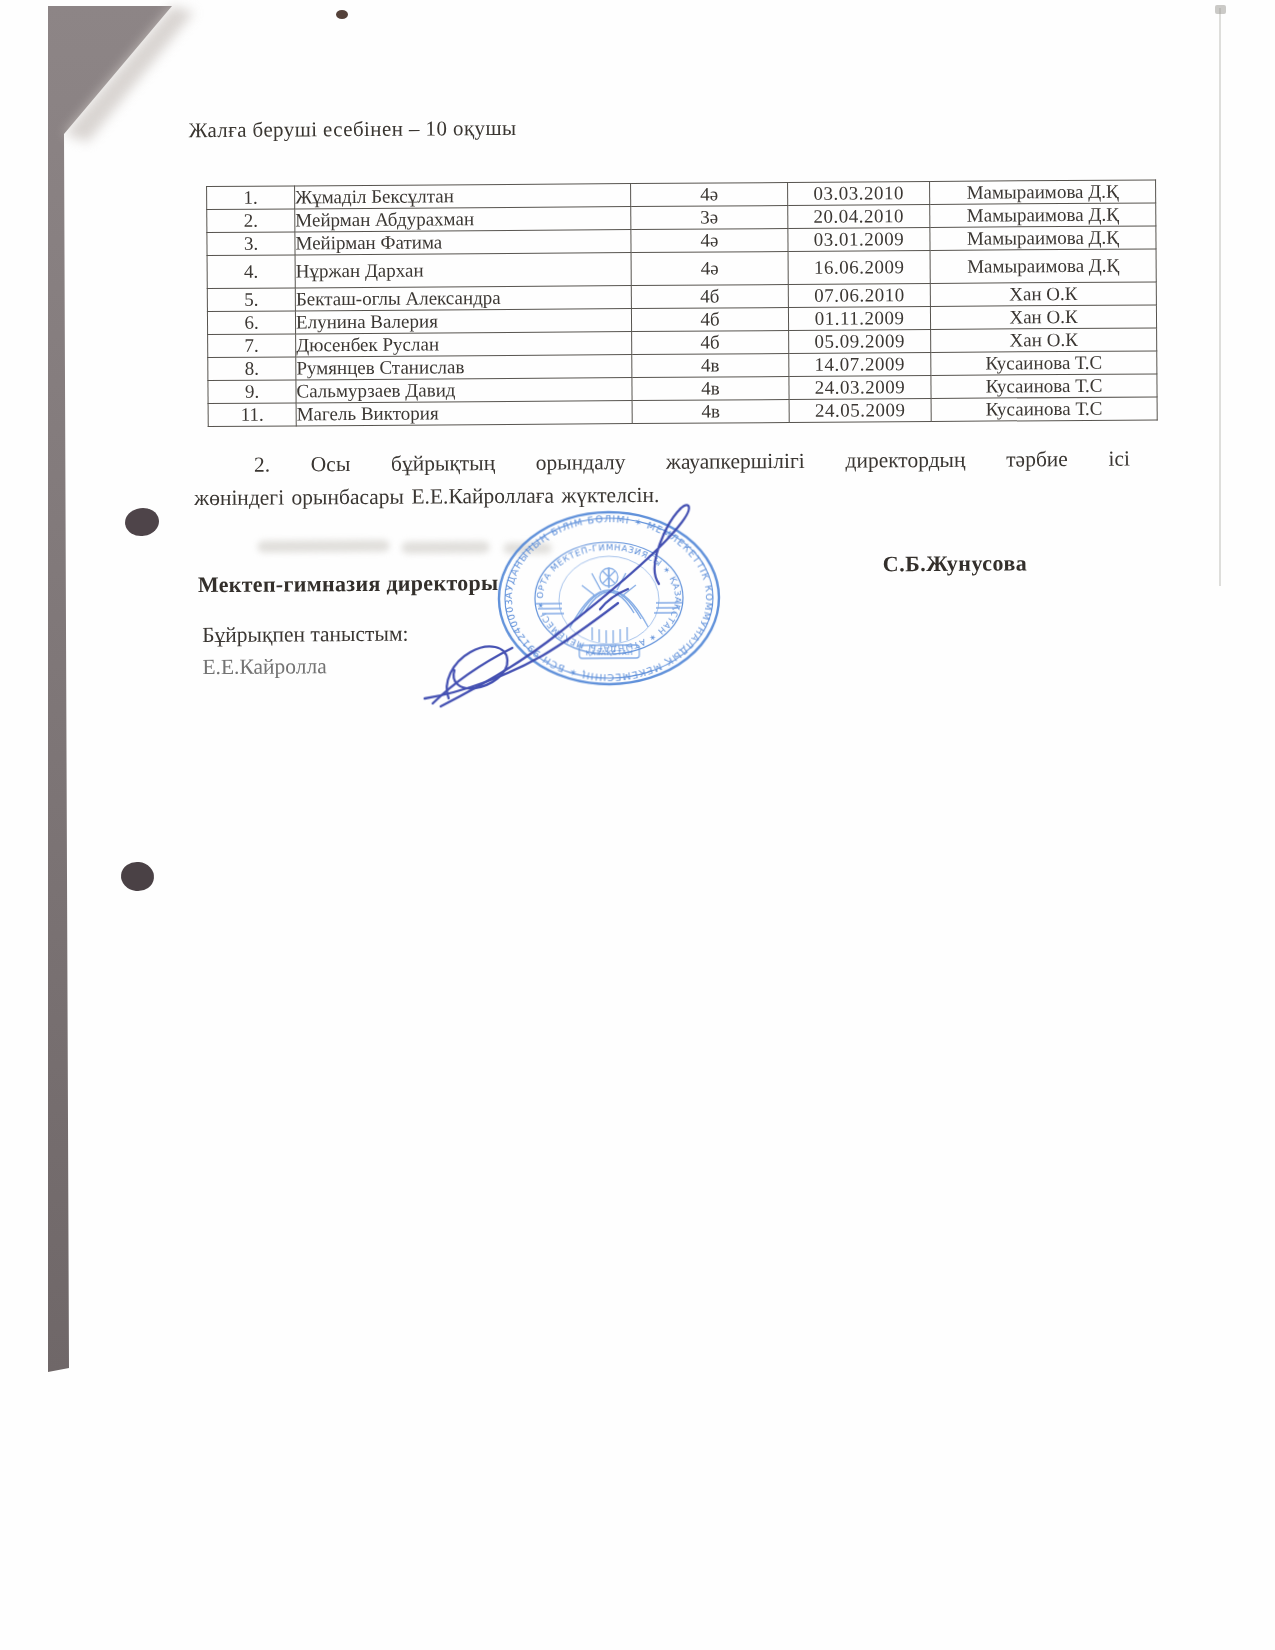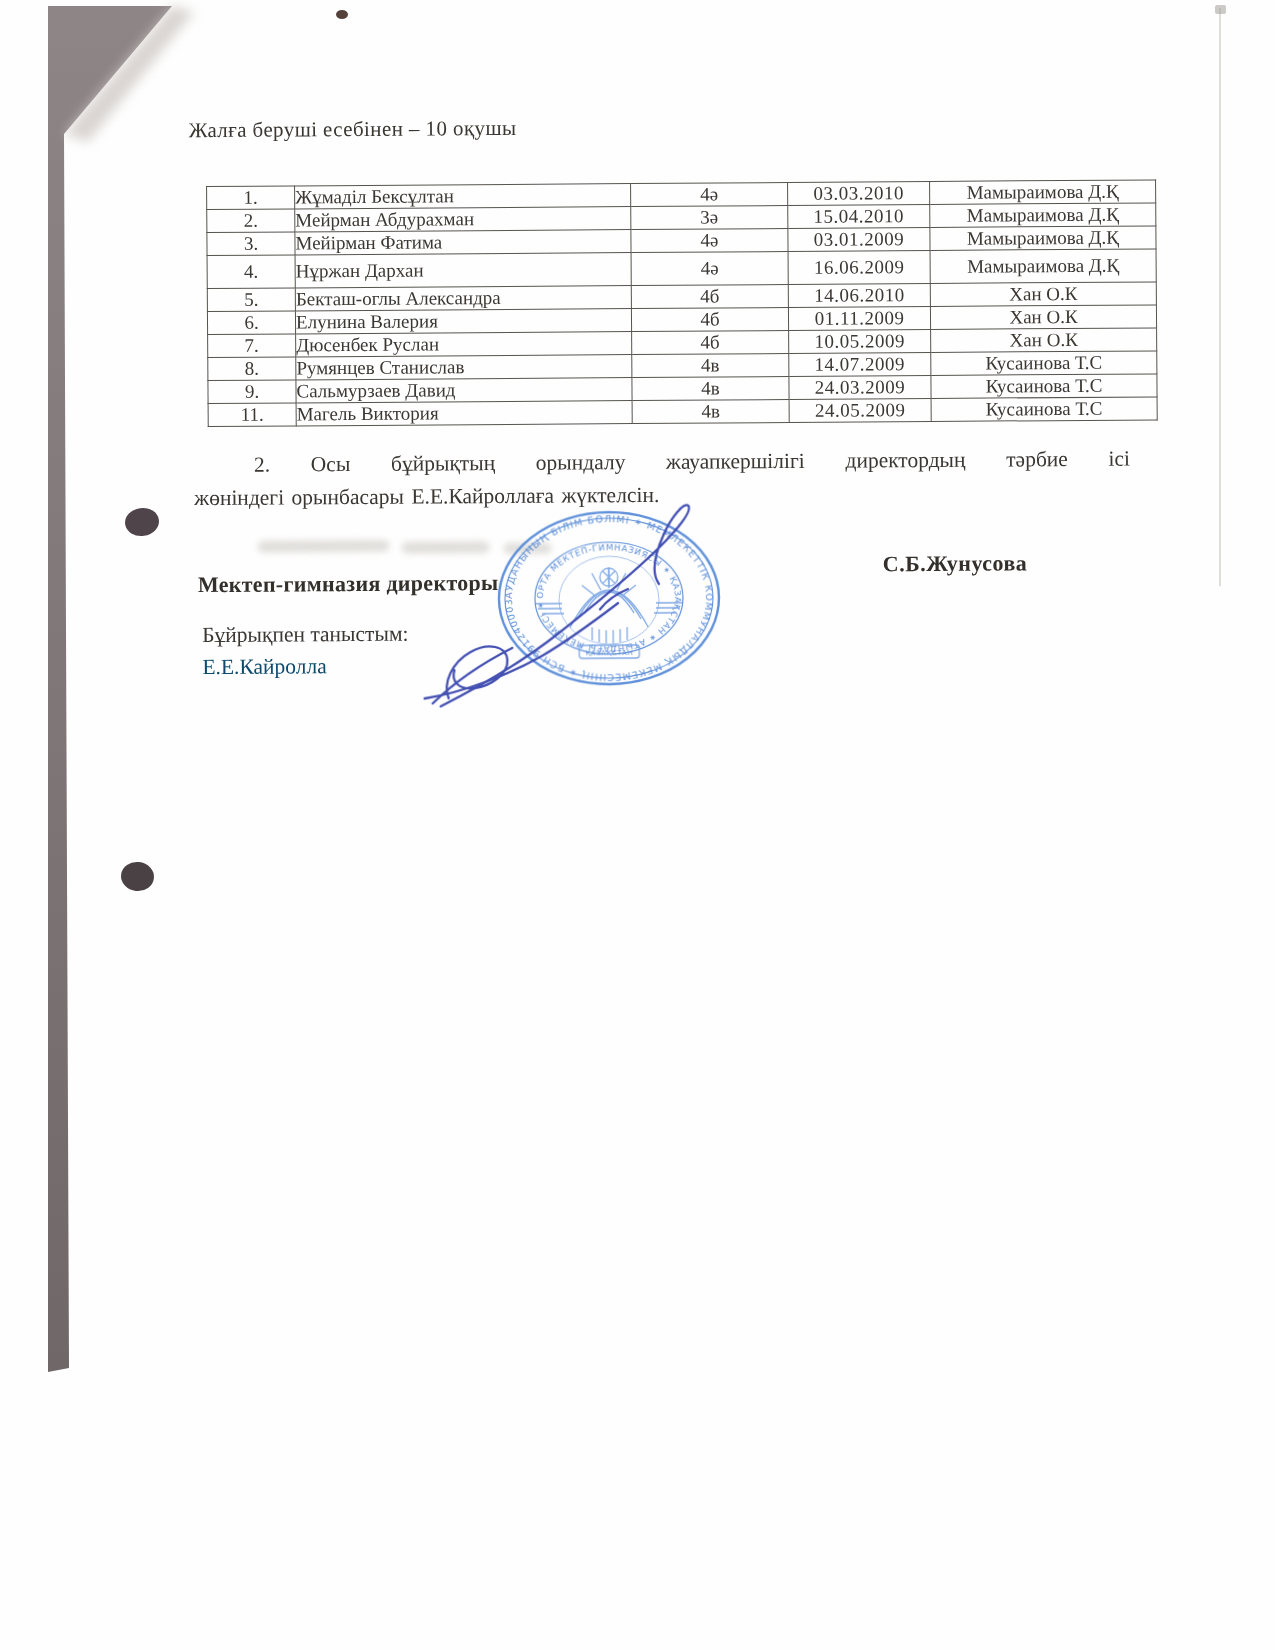--- a/index.html
+++ b/index.html
@@ -43,21 +43,21 @@
   .par-line1{text-align:justify;text-align-last:justify;text-indent:60px;}
   .par-line2{text-align:left;word-spacing:2px;}
   
   .ghost{position:absolute;background:#c9c6c0;opacity:.55;border-radius:6px;filter:blur(3px);}
   #ghost1{left:256px;top:541px;width:132px;height:12px;}
   #ghost2{left:400px;top:543px;width:88px;height:12px;}
   #ghost3{left:502px;top:545px;width:48px;height:11px;}
   #director-label{position:absolute;left:196px;top:572px;font-size:22px;font-weight:bold;letter-spacing:.3px;color:#332f2b;}
   #director-name{position:absolute;left:881px;top:556px;font-size:22px;font-weight:bold;letter-spacing:.5px;color:#332f2b;}
   #ack-label{position:absolute;left:200px;top:623px;font-size:21.5px;color:#3a3632;}
-  #ack-name{position:absolute;left:200px;top:655px;font-size:21.5px;color:#0c4a6e;}
+  #ack-name{position:absolute;left:200px;top:655px;font-size:21.5px;color:#737373;}
   #seal-svg{position:absolute;left:400px;top:448px;width:322px;height:292px;filter:blur(.3px);}
   .seal-ring-text{font-family:"DejaVu Sans","Liberation Sans",sans-serif;fill:#4f85d6;}
   
   .hole{position:absolute;border-radius:50%;z-index:3;}
   #hole-top{left:125px;top:508px;width:34px;height:28px;background:#4e4449;transform:rotate(-8deg);}
   #hole-bottom{left:121px;top:862px;width:33px;height:29px;background:#4a4145;transform:rotate(6deg);}
   #top-dot{position:absolute;left:336px;top:10px;width:12px;height:9px;background:#54413a;border-radius:50%;z-index:3;}
   #right-fold-line{position:absolute;left:1219px;top:8px;width:2px;height:578px;background:rgba(185,185,178,.45);z-index:2;}
   #right-tick{position:absolute;left:1215px;top:5px;width:11px;height:9px;background:#a09e99;opacity:.55;border-radius:2px;z-index:2;}
 </style>
@@ -93,56 +93,56 @@
           <td class="col-num">1.</td>
           <td class="col-name">Жұмаділ Бексұлтан</td>
           <td class="col-grade">4ә</td>
           <td class="col-date">03.03.2010</td>
           <td class="col-teacher">Мамыраимова Д.Қ</td>
         </tr>
         <tr>
           <td class="col-num">2.</td>
           <td class="col-name">Мейрман Абдурахман</td>
           <td class="col-grade">3ә</td>
-          <td class="col-date">15.04.2010</td>
+          <td class="col-date">20.04.2010</td>
           <td class="col-teacher">Мамыраимова Д.Қ</td>
         </tr>
         <tr>
           <td class="col-num">3.</td>
           <td class="col-name">Мейірман Фатима</td>
           <td class="col-grade">4ә</td>
           <td class="col-date">03.01.2009</td>
           <td class="col-teacher">Мамыраимова Д.Қ</td>
         </tr>
         <tr>
           <td class="col-num">4.</td>
           <td class="col-name">Нұржан Дархан</td>
           <td class="col-grade">4ә</td>
           <td class="col-date">16.06.2009</td>
           <td class="col-teacher">Мамыраимова Д.Қ</td>
         </tr>
         <tr>
           <td class="col-num">5.</td>
           <td class="col-name">Бекташ-оглы Александра</td>
           <td class="col-grade">4б</td>
-          <td class="col-date">14.06.2010</td>
+          <td class="col-date">07.06.2010</td>
           <td class="col-teacher">Хан О.К</td>
         </tr>
         <tr>
           <td class="col-num">6.</td>
           <td class="col-name">Елунина Валерия</td>
           <td class="col-grade">4б</td>
           <td class="col-date">01.11.2009</td>
           <td class="col-teacher">Хан О.К</td>
         </tr>
         <tr>
           <td class="col-num">7.</td>
           <td class="col-name">Дюсенбек Руслан</td>
           <td class="col-grade">4б</td>
-          <td class="col-date">10.05.2009</td>
+          <td class="col-date">05.09.2009</td>
           <td class="col-teacher">Хан О.К</td>
         </tr>
         <tr>
           <td class="col-num">8.</td>
           <td class="col-name">Румянцев Станислав</td>
           <td class="col-grade">4в</td>
           <td class="col-date">14.07.2009</td>
           <td class="col-teacher">Кусаинова Т.С</td>
         </tr>
         <tr>

